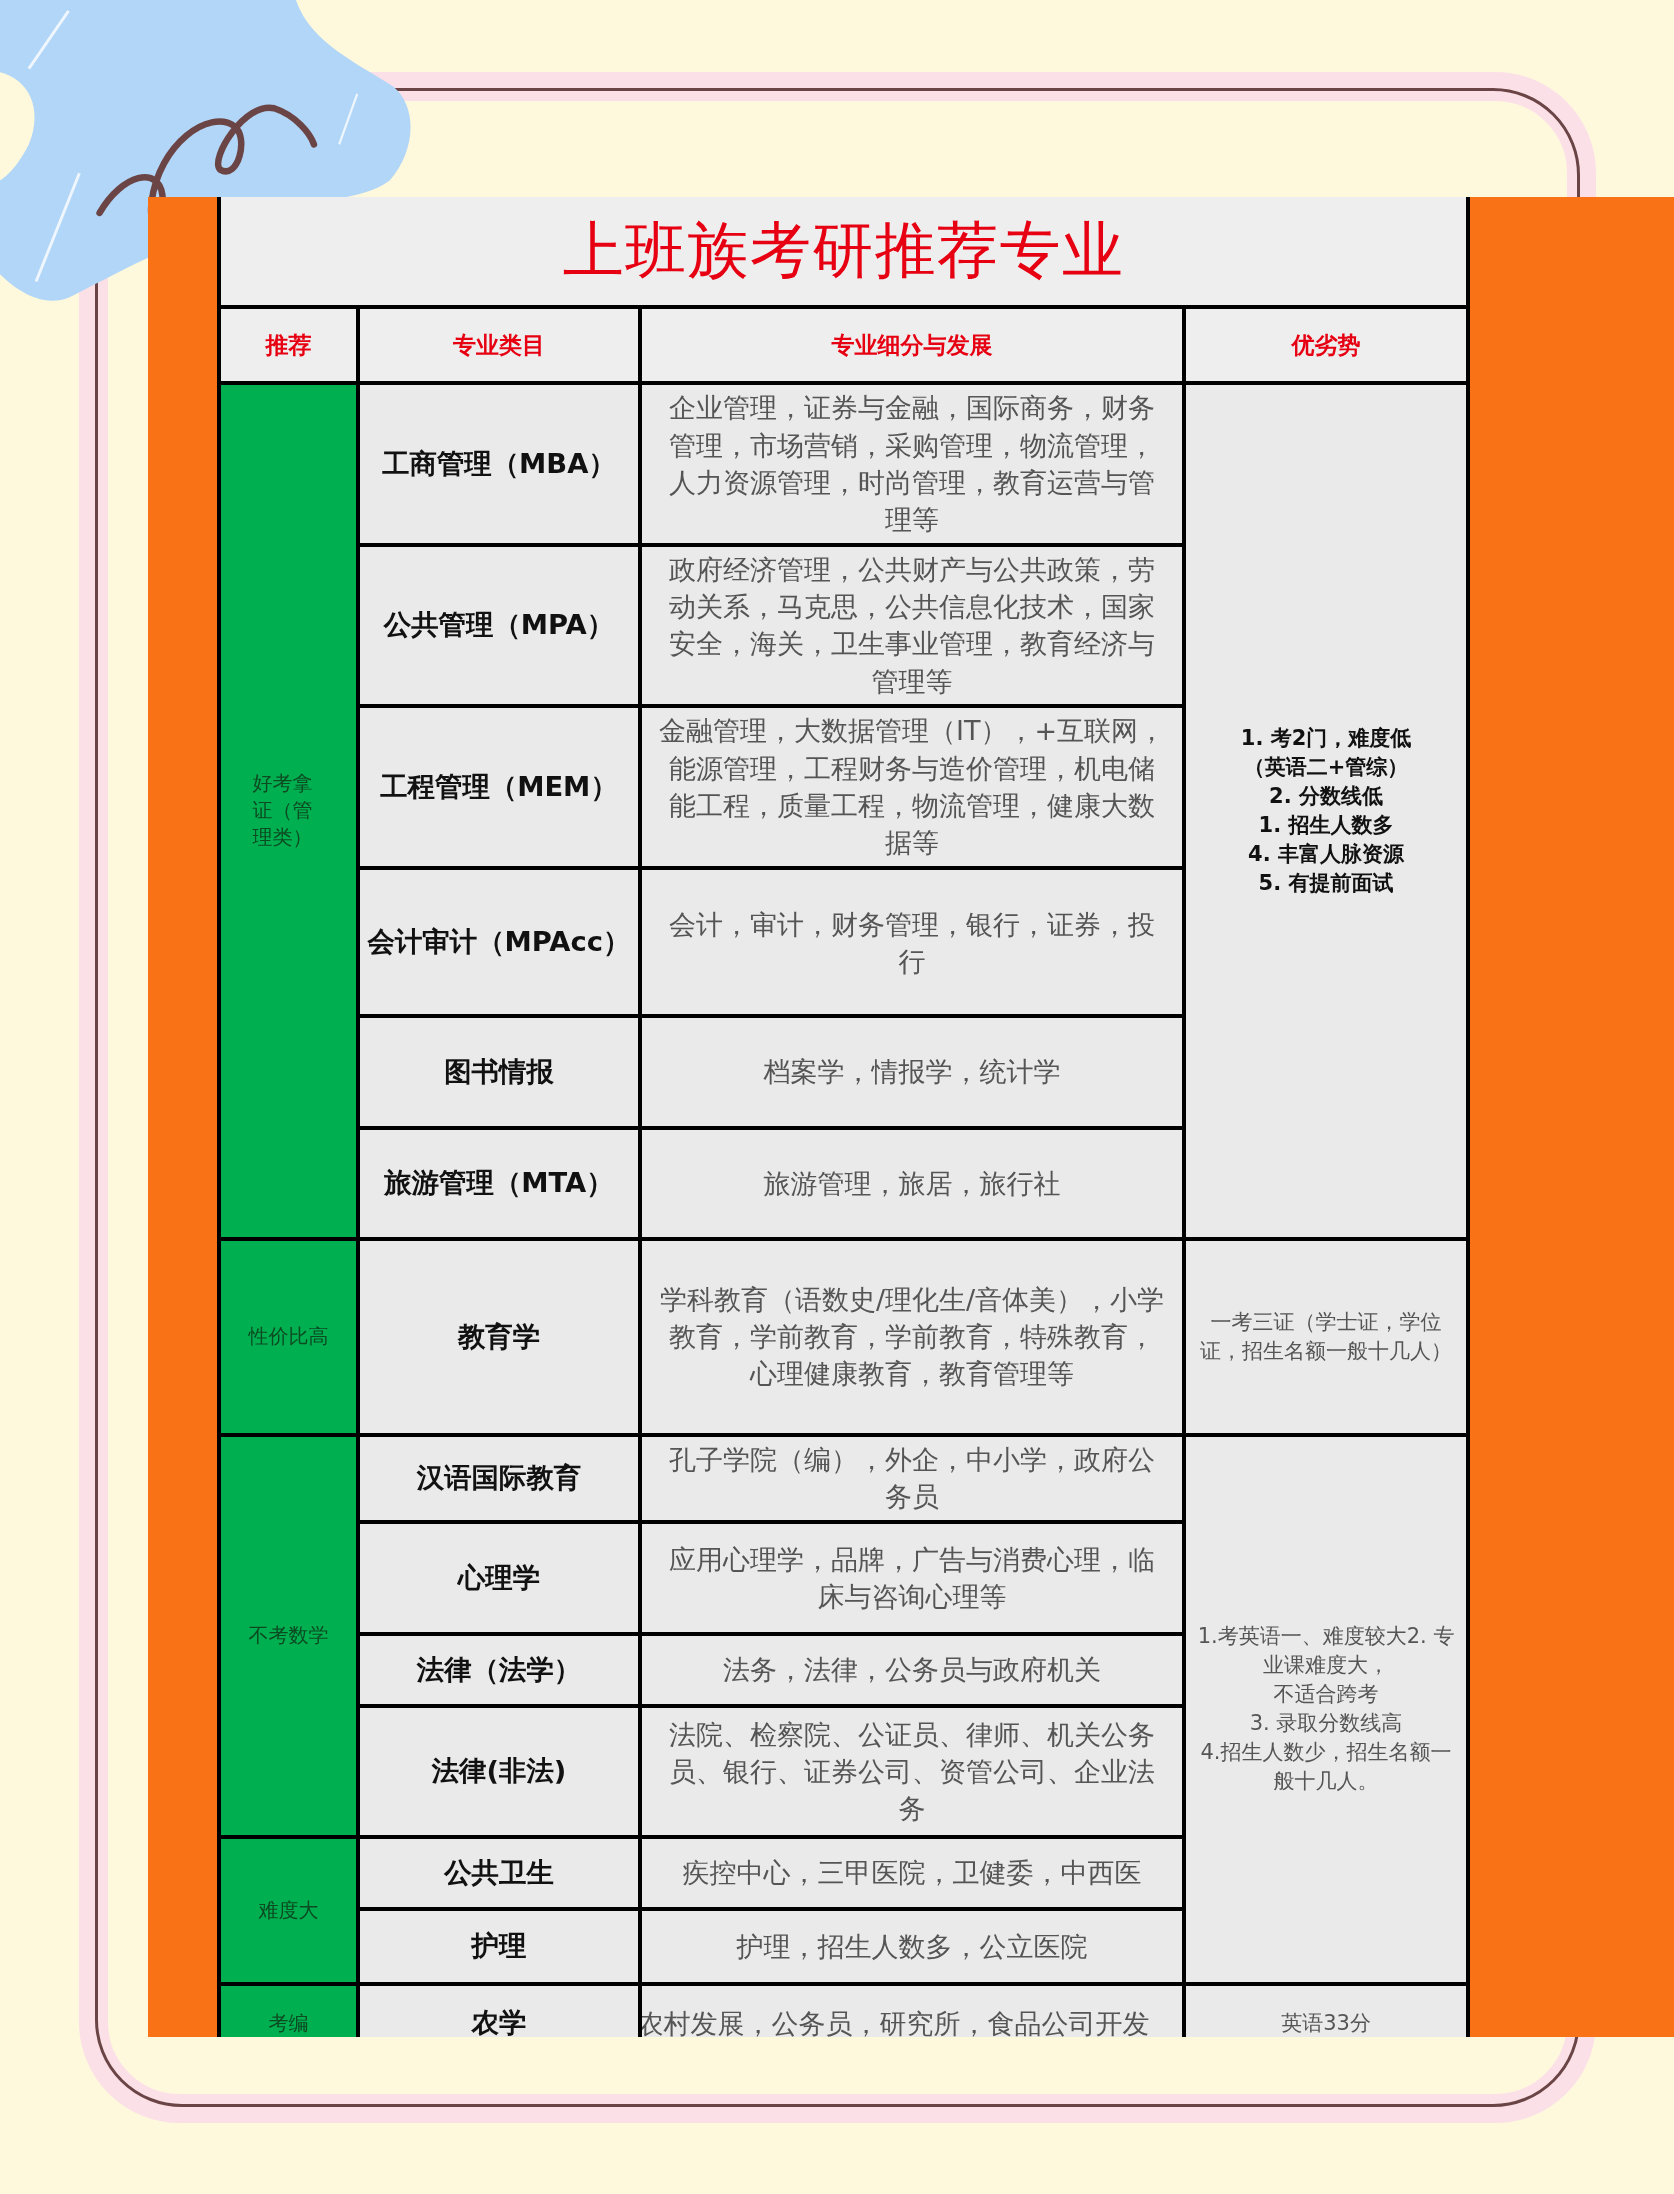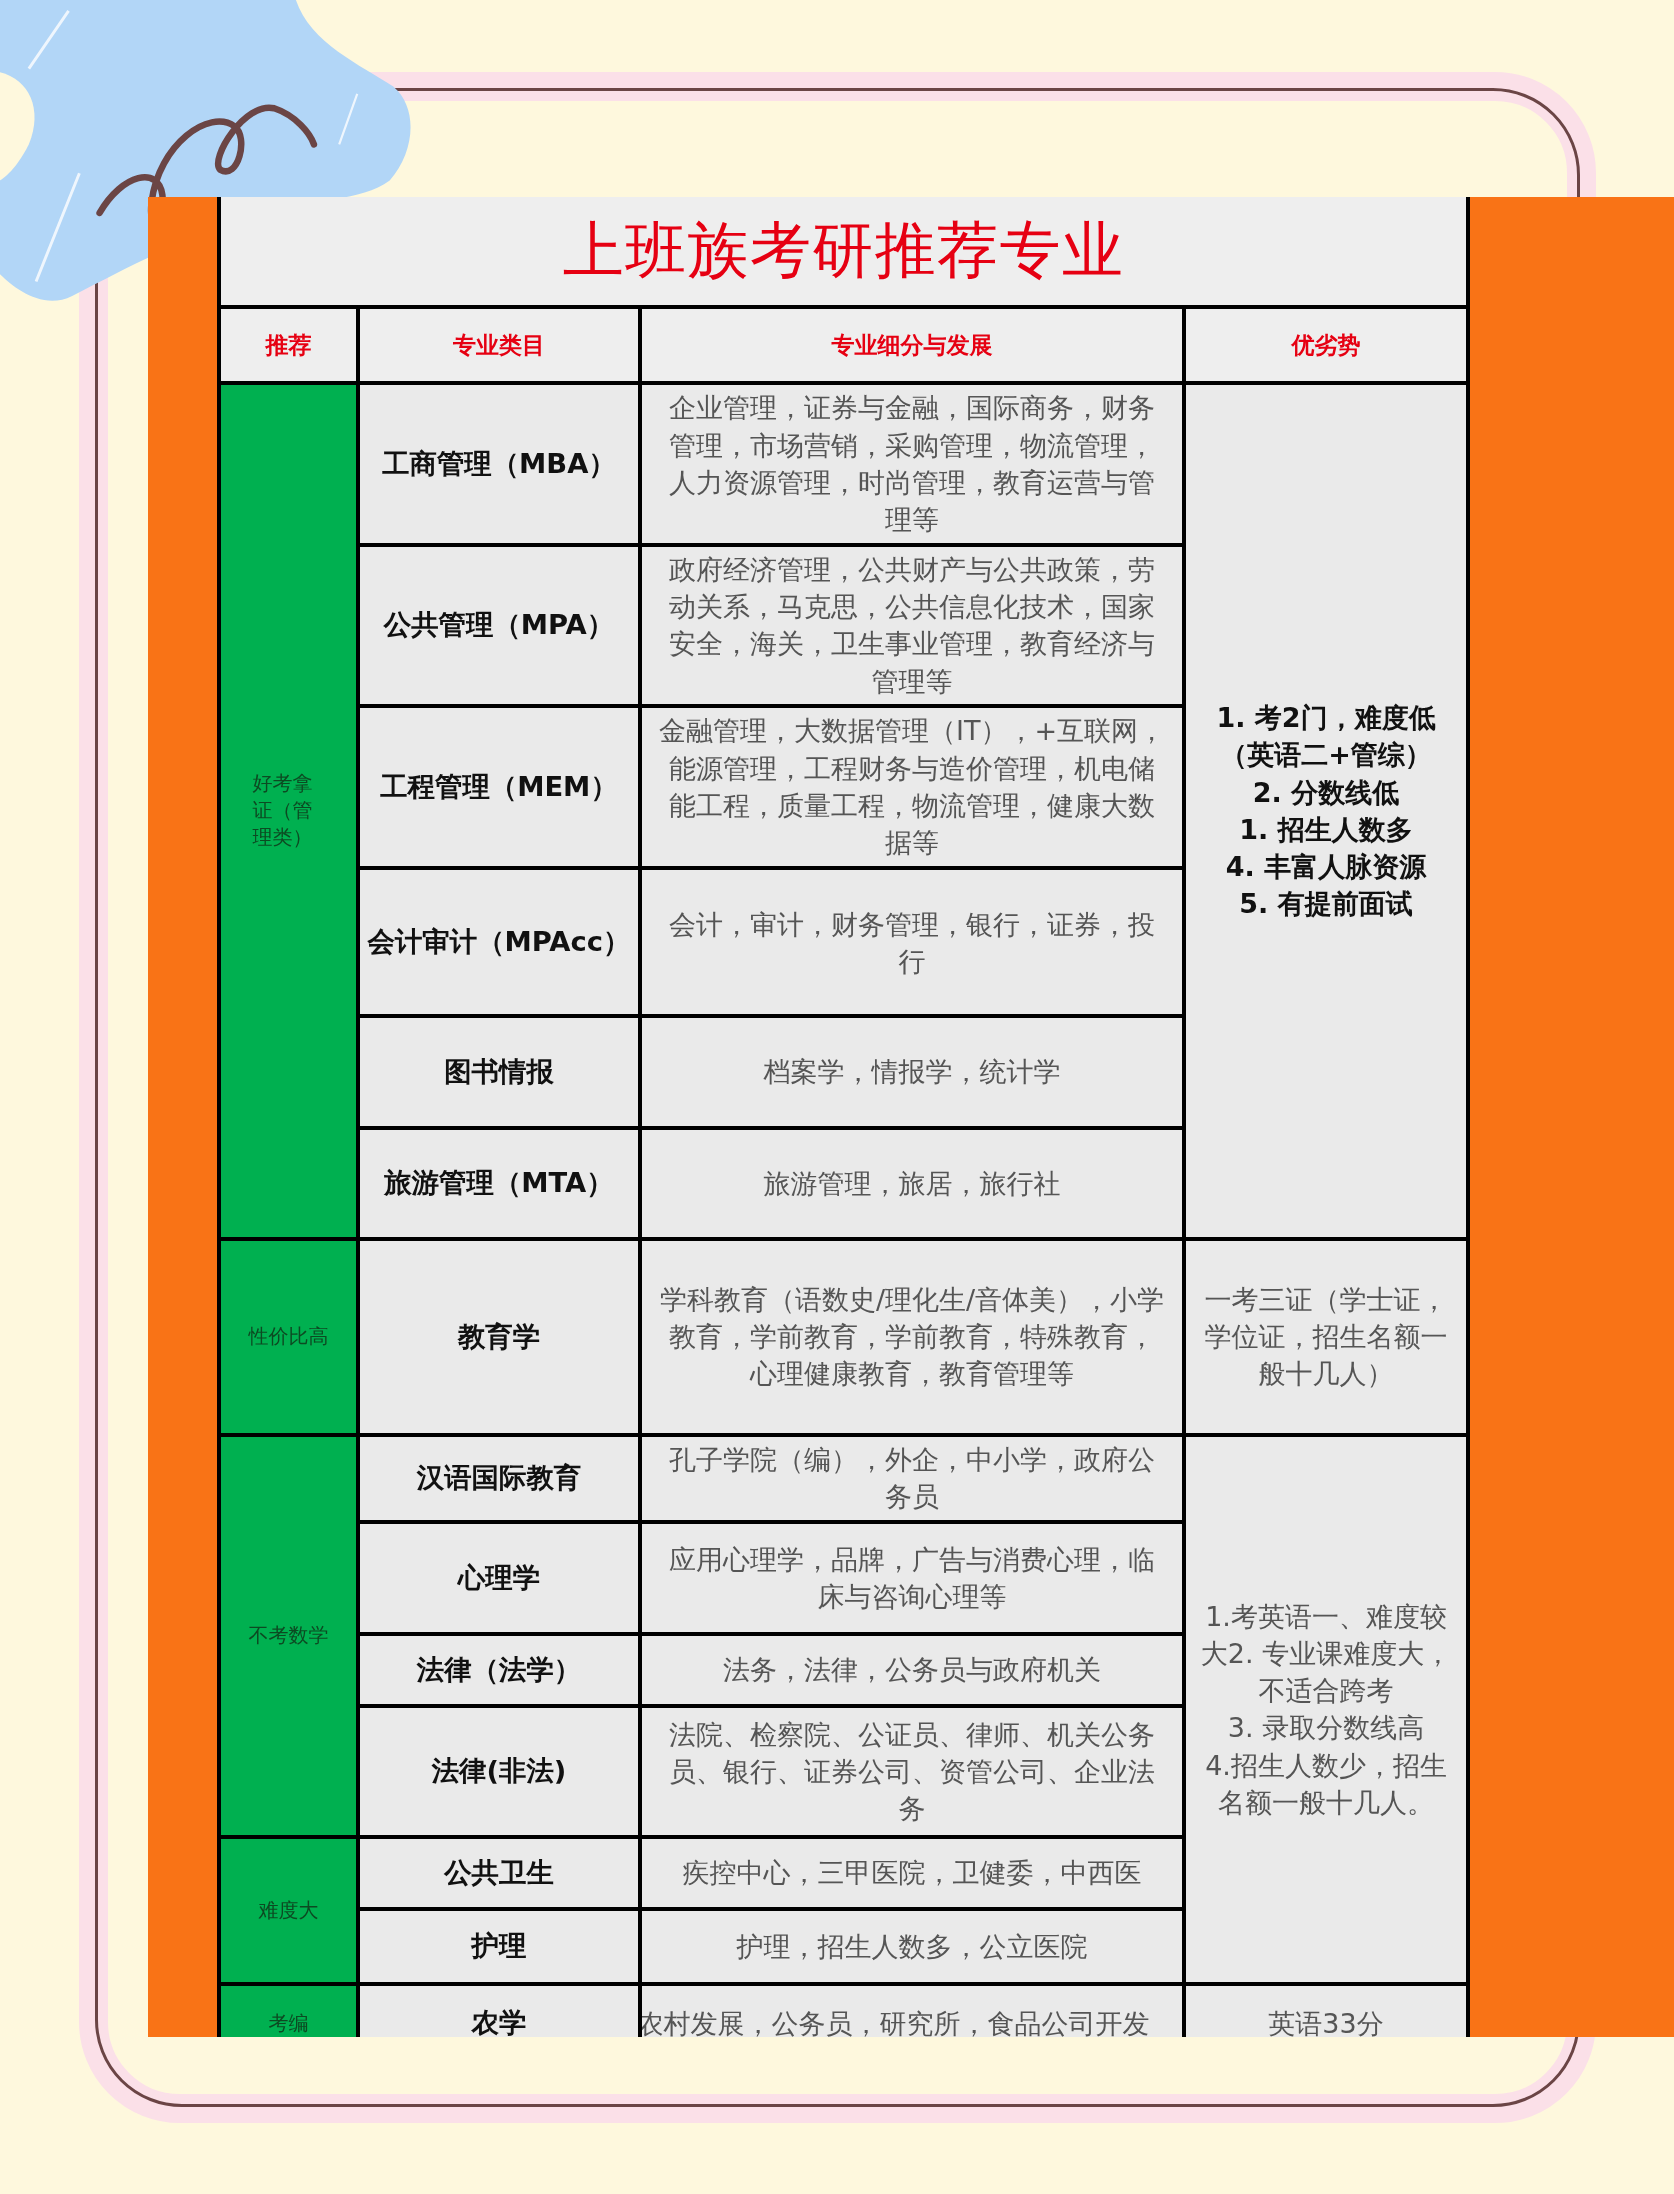--- a/index.html
+++ b/index.html
@@ -43,21 +43,21 @@
   td.group .g-text { display: inline-block; }
   td.group.narrow .g-text { width: 72px; text-align: left; }
   table.sheet td.major {
     font-weight: bold; color: #111; font-size: 27.4px; white-space: nowrap; padding: 2.9px 5.8px;
   }
   table.sheet td.detail {
     color: #555; font-size: 27px; line-height: 1.38; padding: 4.3px 14.4px;
   }
   table.sheet td.detail.clip { white-space: nowrap; text-align: left; text-indent: -20px; }
   table.sheet td.pros {
-    color: #555; font-size: 27px; line-height: 1.38; padding: 4.3px 10px;
+    color: #555; font-size: 21px; line-height: 1.38; padding: 4.3px 10px;
   }
   table.sheet td.pros.bold { color: #111; font-weight: bold; }
   .pros-line { display: block; }
 </style>
 </head>
 <body>
 
 <div class="frame-pink"></div>
 <div class="frame-line"></div>
 

